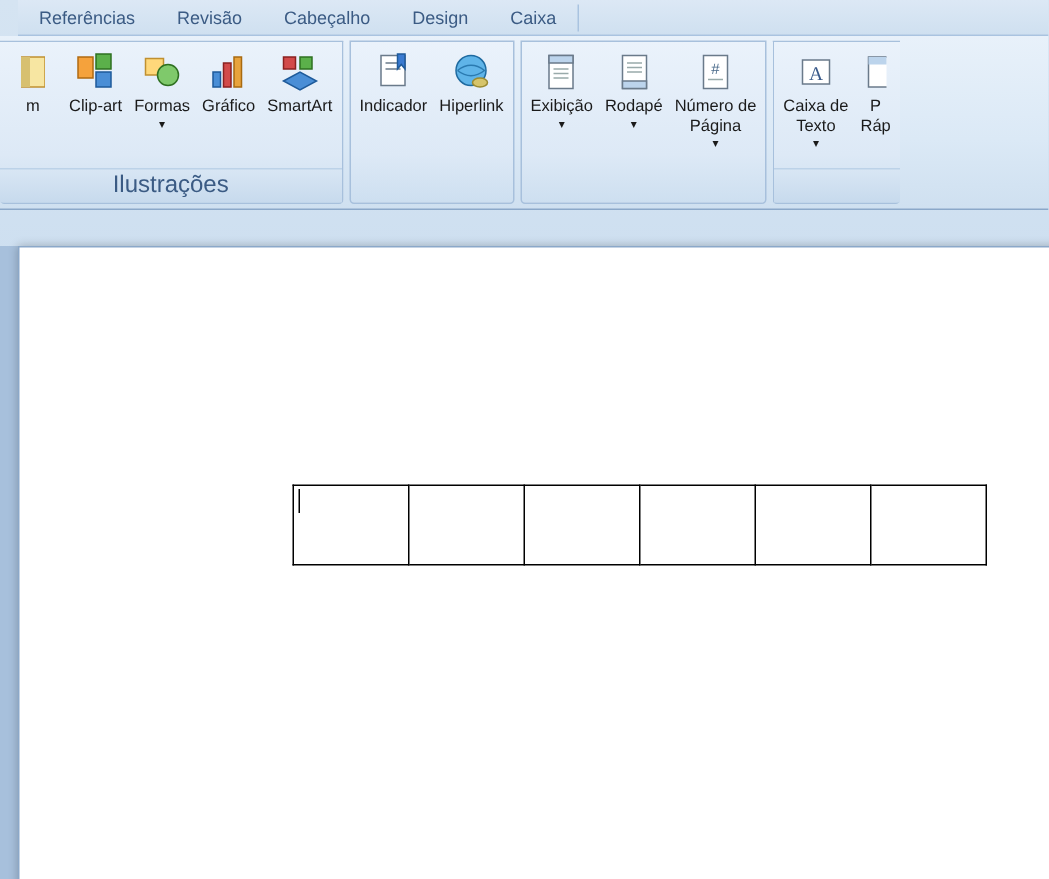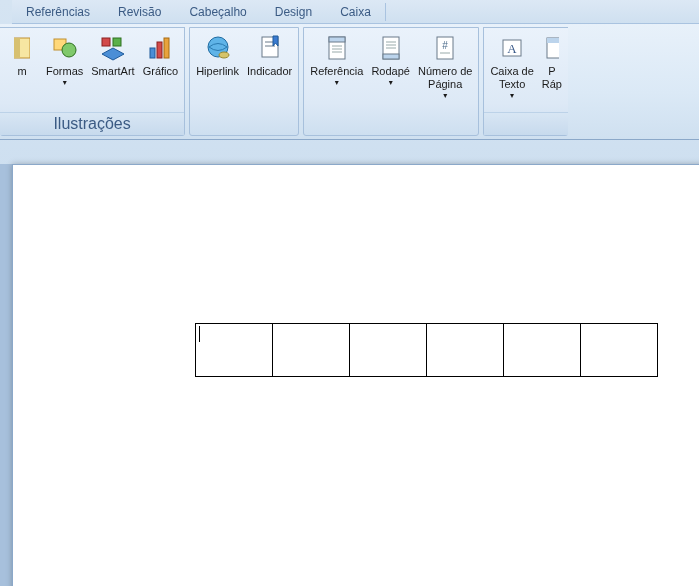--- a/index.html
+++ b/index.html
@@ -156,90 +156,100 @@
           <svg width="16" height="28" viewBox="0 0 16 28">
               <rect x="0" y="4" width="16" height="20" fill="#f7e6a2" stroke="#c09030"></rect>
               <rect x="0" y="4" width="6" height="20" fill="#d7c070"></rect>
             </svg>
         </div>
         <div class="lbl">m</div>
       </div>
       <div class="btn">
         <div class="icon-wrap">
           <svg width="28" height="28" viewBox="0 0 28 28">
+            <rect x="2" y="4" width="10" height="14" fill="#f5a23c" stroke="#b06a10"></rect>
+            <rect x="14" y="2" width="10" height="10" fill="#5bb04a" stroke="#2e7020"></rect>
+            <rect x="14" y="14" width="10" height="10" fill="#4a8ed6" stroke="#1e5a9a"></rect>
+          </svg>
+        </div>
+        <div class="lbl">Clip-art</div>
+      </div>
+      <div class="btn">
+        <div class="icon-wrap">
+          <svg width="28" height="28" viewBox="0 0 28 28">
             <rect x="3" y="5" width="12" height="11" fill="#ffd87a" stroke="#c09030"></rect>
             <circle cx="18" cy="16" r="7" fill="#7fc96b" stroke="#2e7020"></circle>
           </svg>
         </div>
         <div class="lbl">Formas</div>
         <div class="dd">▾</div>
+      </div>
+      <div class="btn">
+        <div class="icon-wrap">
+          <svg width="28" height="28" viewBox="0 0 28 28">
+            <rect x="4" y="14" width="5" height="10" fill="#4a8ed6" stroke="#1e5a9a"></rect>
+            <rect x="11" y="8" width="5" height="16" fill="#d24a4a" stroke="#8a2020"></rect>
+            <rect x="18" y="4" width="5" height="20" fill="#e8a33c" stroke="#a86a10"></rect>
+          </svg>
+        </div>
+        <div class="lbl">Gráfico</div>
       </div>
       <div class="btn">
         <div class="icon-wrap">
           <svg width="28" height="28" viewBox="0 0 28 28">
             <rect x="3" y="4" width="8" height="8" fill="#d24a4a" stroke="#8a2020"></rect>
             <rect x="14" y="4" width="8" height="8" fill="#5bb04a" stroke="#2e7020"></rect>
             <path d="M3 20 L14 14 L25 20 L14 26 Z" fill="#4a8ed6" stroke="#1e5a9a"></path>
           </svg>
         </div>
         <div class="lbl">SmartArt</div>
       </div>
-      <div class="btn">
-        <div class="icon-wrap">
-          <svg width="28" height="28" viewBox="0 0 28 28">
-            <rect x="4" y="14" width="5" height="10" fill="#4a8ed6" stroke="#1e5a9a"></rect>
-            <rect x="11" y="8" width="5" height="16" fill="#d24a4a" stroke="#8a2020"></rect>
-            <rect x="18" y="4" width="5" height="20" fill="#e8a33c" stroke="#a86a10"></rect>
-          </svg>
-        </div>
-        <div class="lbl">Gráfico</div>
-      </div>
     </div>
     <div class="group-label">Ilustrações</div>
   </div>
 
   <div class="group">
     <div class="group-content">
-      <div class="btn">
-        <div class="icon-wrap">
-          <svg width="28" height="28" viewBox="0 0 28 28">
-            <circle cx="14" cy="13" r="10" fill="#5fb4e8" stroke="#1e6aa0"></circle>
-            <path d="M5 13 Q14 6 23 13 Q14 20 5 13" fill="none" stroke="#2a7ab0"></path>
-            <ellipse cx="20" cy="21" rx="5" ry="3" fill="#d6c46a" stroke="#9a8a30"></ellipse>
-          </svg>
-        </div>
-        <div class="lbl">Hiperlink</div>
-      </div>
       <div class="btn">
         <div class="icon-wrap">
           <svg width="28" height="28" viewBox="0 0 28 28">
             <rect x="6" y="3" width="16" height="20" fill="#fff" stroke="#6a7a8a"></rect>
             <line x1="9" y1="8" x2="19" y2="8" stroke="#6a7a8a"></line>
             <line x1="9" y1="12" x2="19" y2="12" stroke="#6a7a8a"></line>
             <path d="M17 2 L22 2 L22 12 L19.5 9 L17 12 Z" fill="#3a7ad0" stroke="#1e5a9a"></path>
           </svg>
         </div>
         <div class="lbl">Indicador</div>
+      </div>
+      <div class="btn">
+        <div class="icon-wrap">
+          <svg width="28" height="28" viewBox="0 0 28 28">
+            <circle cx="14" cy="13" r="10" fill="#5fb4e8" stroke="#1e6aa0"></circle>
+            <path d="M5 13 Q14 6 23 13 Q14 20 5 13" fill="none" stroke="#2a7ab0"></path>
+            <ellipse cx="20" cy="21" rx="5" ry="3" fill="#d6c46a" stroke="#9a8a30"></ellipse>
+          </svg>
+        </div>
+        <div class="lbl">Hiperlink</div>
       </div>
     </div>
   </div>
 
   <div class="group">
     <div class="group-content">
       <div class="btn">
         <div class="icon-wrap">
           <svg width="28" height="28" viewBox="0 0 28 28">
             <rect x="6" y="3" width="16" height="22" fill="#fff" stroke="#6a7a8a"></rect>
             <rect x="6" y="3" width="16" height="5" fill="#bcd4ec" stroke="#6a7a8a"></rect>
             <line x1="9" y1="12" x2="19" y2="12" stroke="#9aa"></line>
             <line x1="9" y1="15" x2="19" y2="15" stroke="#9aa"></line>
             <line x1="9" y1="18" x2="19" y2="18" stroke="#9aa"></line>
           </svg>
         </div>
-        <div class="lbl">Referência</div>
+        <div class="lbl">Exibição</div>
         <div class="dd">▾</div>
       </div>
       <div class="btn">
         <div class="icon-wrap">
           <svg width="28" height="28" viewBox="0 0 28 28">
             <rect x="6" y="3" width="16" height="22" fill="#fff" stroke="#6a7a8a"></rect>
             <rect x="6" y="20" width="16" height="5" fill="#bcd4ec" stroke="#6a7a8a"></rect>
             <line x1="9" y1="8" x2="19" y2="8" stroke="#9aa"></line>
             <line x1="9" y1="11" x2="19" y2="11" stroke="#9aa"></line>
             <line x1="9" y1="14" x2="19" y2="14" stroke="#9aa"></line>

